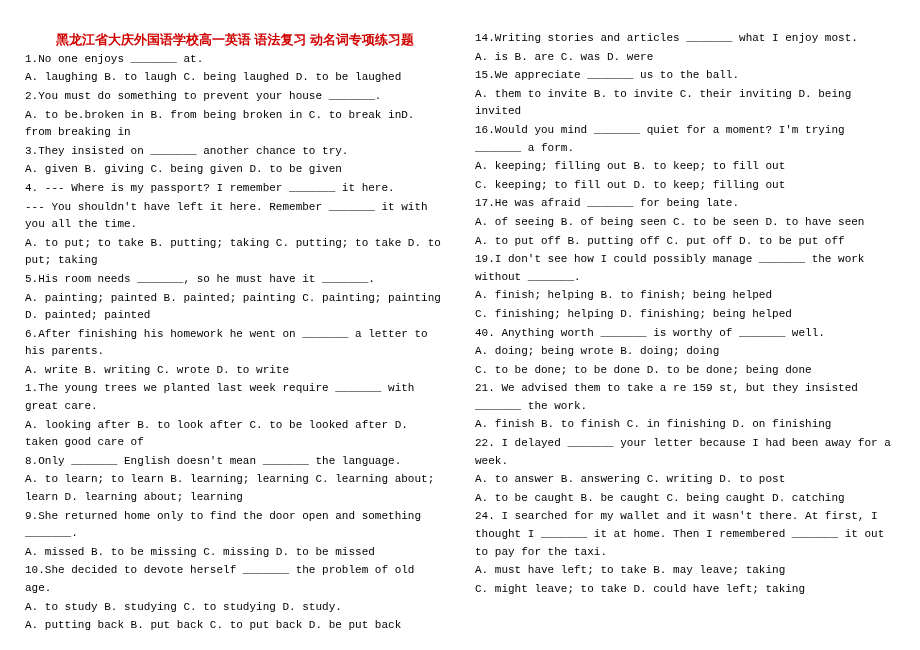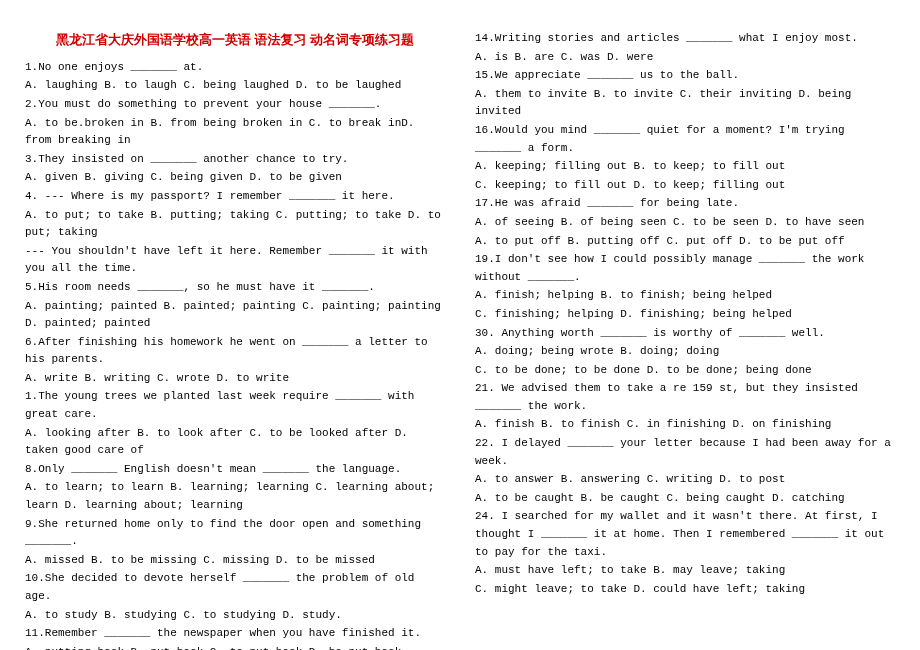--- a/index.html
+++ b/index.html
@@ -20,21 +20,20 @@
   }
   .col {
     flex: 1;
     min-width: 0;
   }
   .title {
     color: #d00000;
     font-weight: bold;
     text-align: center;
     font-size: 13px;
-    margin-bottom: 8px;
     font-family: "SimHei", sans-serif;
   }
   .q {
     margin-bottom: 1px;
     word-wrap: break-word;
     font-family: Liberation Mono, monospace;
   }
 </style>
 </head>
 <body>
@@ -43,54 +42,53 @@
   <div class="col">
     <div class="title">黑龙江省大庆外国语学校高一英语 语法复习 动名词专项练习题</div>
     <div id="left-lines">
         <div class="q">1.No one enjoys _______ at.</div>
         <div class="q">A. laughing   B. to laugh   C. being laughed  D. to be laughed</div>
         <div class="q">2.You must do something to prevent your house _______.</div>
         <div class="q">A. to be.broken in  B. from being broken in  C. to break inD. from breaking in</div>
         <div class="q">3.They insisted on _______ another chance to try.</div>
         <div class="q">A. given    B. giving   C. being given  D. to be given</div>
         <div class="q">4. --- Where is my passport? I remember _______ it here.</div>
+        <div class="q">--- You shouldn't have left it here. Remember _______ it with you all the time.</div>
         <div class="q">A. to put; to take   B. putting; taking C. putting; to take   D. to put; taking</div>
-        <div class="q">--- You shouldn't have left it here. Remember _______ it with you all the time.</div>
         <div class="q">5.His room needs _______, so he must have it _______.</div>
         <div class="q">A. painting; painted   B. painted; painting C. painting; painting   D. painted; painted</div>
         <div class="q">6.After finishing his homework he went on _______ a letter to his parents.</div>
         <div class="q">A. write    B. writing   C. wrote   D. to write</div>
         <div class="q">1.The young trees we planted last week require _______ with great care.</div>
         <div class="q">A. looking after    B. to look after  C. to be looked after   D. taken good care of</div>
         <div class="q">8.Only _______ English doesn't mean _______ the language.</div>
         <div class="q">A. to learn; to learn    B. learning; learning  C. learning about; learn   D. learning about; learning</div>
         <div class="q">9.She returned home only to find the door open and something _______.</div>
         <div class="q">A. missed    B. to be missing    C. missing    D. to be missed</div>
         <div class="q">10.She decided to devote herself _______ the problem of old age.</div>
         <div class="q">A. to study   B. studying   C. to studying   D. study.</div>
-        <div class="q">11.Remember _______ the newspaper when you have finished it.</div>
         <div class="q">A. putting back   B. put back   C. to put back   D. be put back</div>
       </div>
   </div>
   <div class="col">
     <div id="right-lines">
         <div class="q">14.Writing stories and articles _______ what I enjoy most.</div>
         <div class="q">A. is      B. are      C. was    D. were</div>
         <div class="q">15.We appreciate _______ us to the ball.</div>
         <div class="q">A. them to invite  B. to invite   C. their inviting  D. being invited</div>
         <div class="q">16.Would you mind _______ quiet for a moment? I'm trying _______ a form.</div>
         <div class="q">A. keeping; filling out       B. to keep; to fill out</div>
         <div class="q">C. keeping; to fill out       D. to keep; filling out</div>
         <div class="q">17.He was afraid _______ for being late.</div>
         <div class="q">A. of seeing    B. of being seen    C. to be seen   D. to have seen</div>
         <div class="q">A. to put off    B. putting off    C. put off    D. to be put off</div>
         <div class="q">19.I don't see how I could possibly manage _______ the work without _______.</div>
         <div class="q">A. finish; helping        B. to finish; being helped</div>
         <div class="q">C. finishing; helping    D. finishing; being helped</div>
-        <div class="q">30. Anything worth _______ is worthy of _______ well.</div>
+        <div class="q">40. Anything worth _______ is worthy of _______ well.</div>
         <div class="q">A. doing; being wrote    B. doing; doing</div>
         <div class="q">C. to be done; to be done    D. to be done; being done</div>
         <div class="q">21. We advised them to take a re 159 st, but they insisted _______ the work.</div>
         <div class="q">A. finish     B. to finish   C. in finishing D. on finishing</div>
         <div class="q">22. I delayed _______ your letter because I had been away for a week.</div>
         <div class="q">A. to answer    B. answering    C. writing    D. to post</div>
         <div class="q">A. to be caught    B. be caught   C. being caught   D. catching</div>
         <div class="q">24. I searched for my wallet and it wasn't there. At first, I thought I _______ it at home. Then I remembered _______ it out to pay for the taxi.</div>
         <div class="q">A. must have left; to take    B. may leave; taking</div>
         <div class="q">C. might leave; to take     D. could have left; taking</div>

